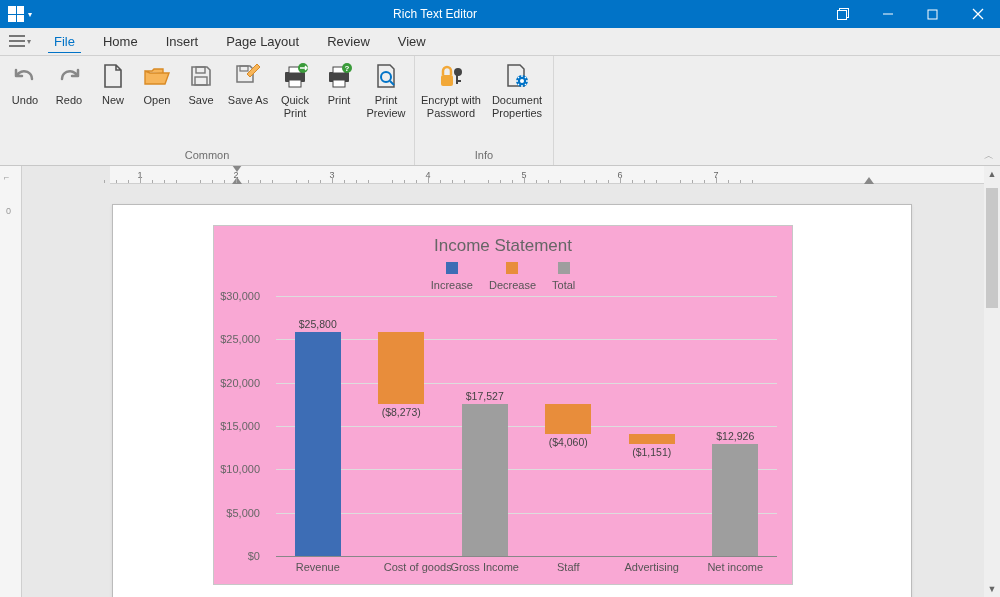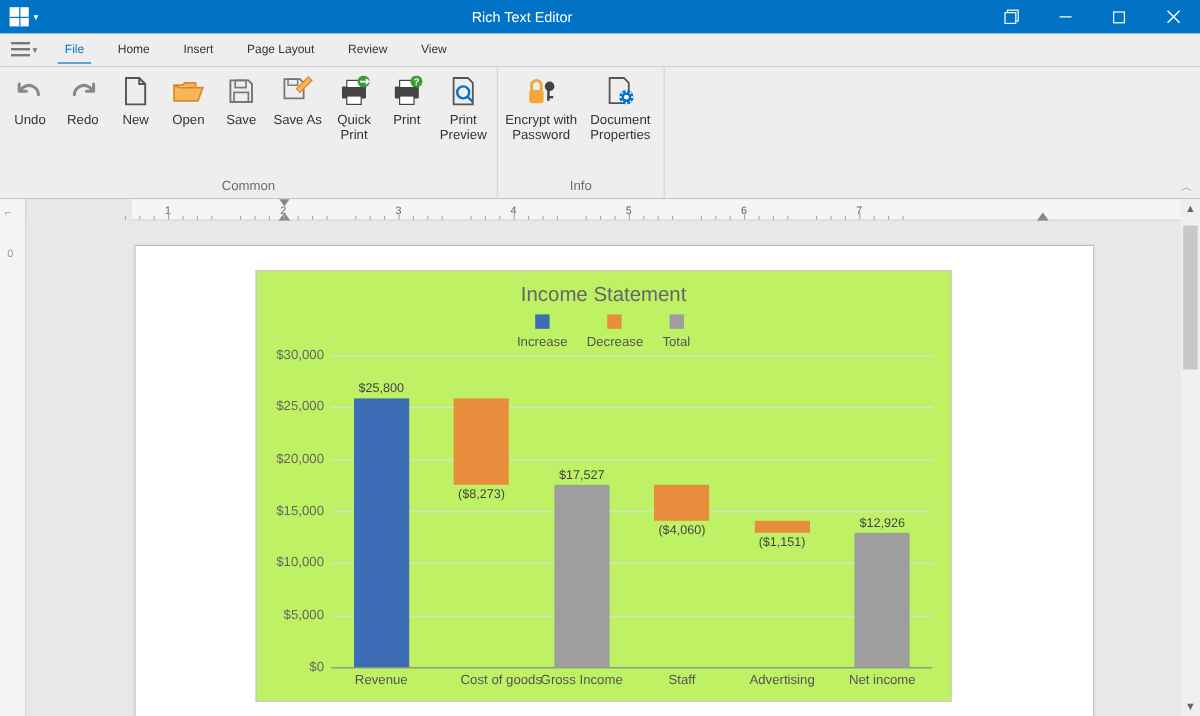--- a/index.html
+++ b/index.html
@@ -15,21 +15,21 @@
   .titlebar-title { flex: 1; text-align: center; font-size: 12px; }
   .titlebar-buttons { display: flex; }
   .titlebar-btn { width: 45px; height: 28px; display: flex; align-items: center; justify-content: center; color: white; cursor: pointer; }
   .restore-icon { width: 12px; height: 12px; position: relative; }
   .restore-icon::before { content: ""; position: absolute; left: 2px; top: 0; width: 8px; height: 8px; border: 1px solid white; }
   .restore-icon::after { content: ""; position: absolute; left: 0; top: 2px; width: 8px; height: 8px; border: 1px solid white; background: #0173c7; }
   
   
   .tabs { height: 28px; background: #eeeeee; display: flex; align-items: stretch; border-bottom: 1px solid #d0d0d0; }
   .tab-icon-item { width: 40px; display: flex; align-items: center; justify-content: center; color: #555; }
-  .tab { padding: 0 14px; display: flex; align-items: center; color: #333; font-size: 10px; cursor: pointer; }
+  .tab { padding: 0 14px; display: flex; align-items: center; color: #333; font-size: 13px; cursor: pointer; }
   .tab.active { color: #0173c7; position: relative; }
   .tab.active::after { content: ""; position: absolute; left: 8px; right: 8px; bottom: 2px; height: 1px; background: #0173c7; }
   
   
   .ribbon { height: 110px; background: #eeeeee; display: flex; border-bottom: 1px solid #c7c7c7; position: relative; }
   .ribbon-collapse { position: absolute; right: 6px; bottom: 2px; color: #888; font-size: 10px; cursor: pointer; }
   .ribbon-group { display: flex; flex-direction: column; border-right: 1px solid #d6d6d6; padding: 2px 4px 2px 4px; }
   .ribbon-buttons { flex: 1; display: flex; align-items: flex-start; gap: 2px; padding-top: 2px; }
   .ribbon-group-label { text-align: center; color: #6e6e6e; font-size: 11px; padding: 2px 0; }
   .rbtn { display: flex; flex-direction: column; align-items: center; justify-content: flex-start; width: 42px; padding: 2px 0; cursor: pointer; }
@@ -50,28 +50,28 @@
   .page-scroll { position: absolute; top: 18px; left: 0; right: 16px; bottom: 0; overflow: hidden; background: #e8e8e8; }
   .page { width: 800px; margin: 20px auto 0 90px; min-height: 500px; background: white; border: 1px solid #bbb; box-shadow: 0 1px 3px rgba(0,0,0,0.08); }
   
   
   .vscroll { width: 16px; background: #efefef; position: absolute; right: 0; top: 0; bottom: 0; }
   .vscroll-up, .vscroll-down { height: 16px; display: flex; align-items: center; justify-content: center; color: #666; font-size: 9px; cursor: pointer; }
   .vscroll-down { position: absolute; bottom: 0; width: 100%; }
   .vscroll-thumb { position: absolute; top: 22px; left: 2px; right: 2px; height: 120px; background: #c8c8c8; }
   
   
-  .chart-box { width: 580px; height: 360px; border: 1px solid #c7c7c7; margin: 20px auto 0 100px; background: #bef264; position: relative; font-size: 11px; color: #555; }
+  .chart-box { width: 580px; height: 360px; border: 1px solid #c7c7c7; margin: 20px auto 0 100px; background: #f9a8d4; position: relative; font-size: 11px; color: #555; }
   .chart-title { text-align: center; font-size: 17px; color: #666; padding: 10px 0 6px; }
   .legend { display: flex; justify-content: center; gap: 16px; font-size: 11px; padding-bottom: 6px; }
   .legend-item { display: flex; align-items: center; gap: 5px; flex-direction: column; }
   .legend-sw { width: 12px; height: 12px; }
   .plot { position: absolute; left: 62px; right: 15px; top: 70px; bottom: 28px; }
   .gridline { position: absolute; left: 0; right: 0; border-top: 1px solid #ddd; }
-  .ylabel { position: absolute; right: 100%; margin-right: 6px; transform: translateY(-50%); font-size: 11px; color: #666; white-space: nowrap; }
+  .ylabel { position: absolute; right: 100%; margin-right: 16px; transform: translateY(-50%); font-size: 11px; color: #666; white-space: nowrap; }
   .bar { position: absolute; }
   .bar-label { position: absolute; width: 100%; text-align: center; font-size: 10.5px; color: #444; white-space: nowrap; }
   .xlabel { position: absolute; top: 100%; margin-top: 5px; font-size: 11px; color: #555; text-align: center; }
   
   .ruler-tick { position: absolute; bottom: 0; width: 1px; height: 4px; background: #aaa; }
   .ruler-num { position: absolute; bottom: 3px; transform: translateX(-50%); }
 </style>
 </head>
 <body>
 

